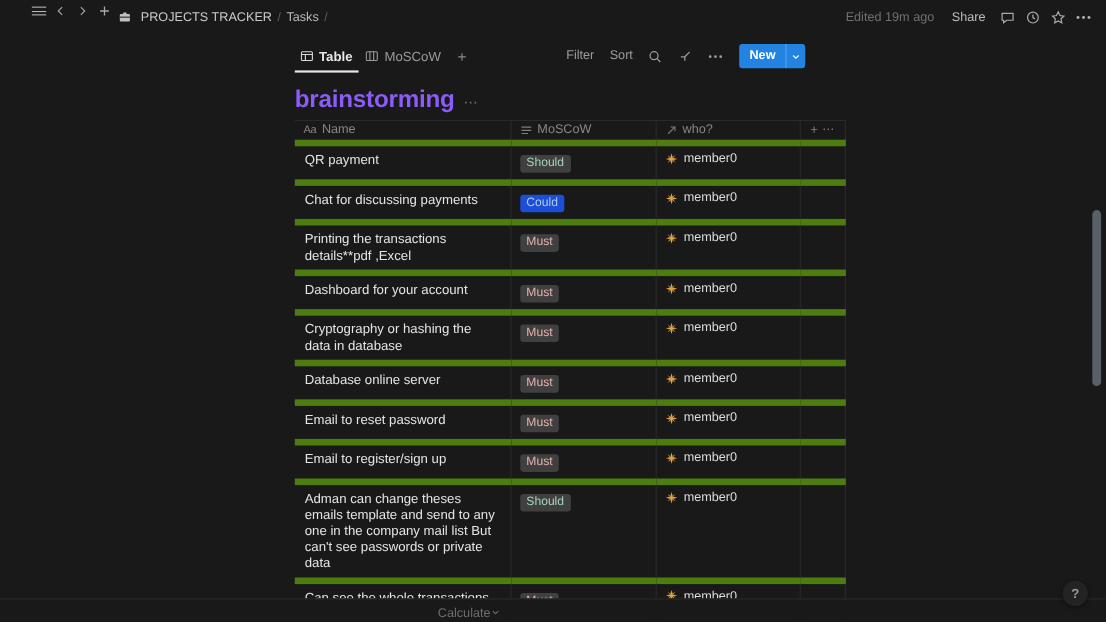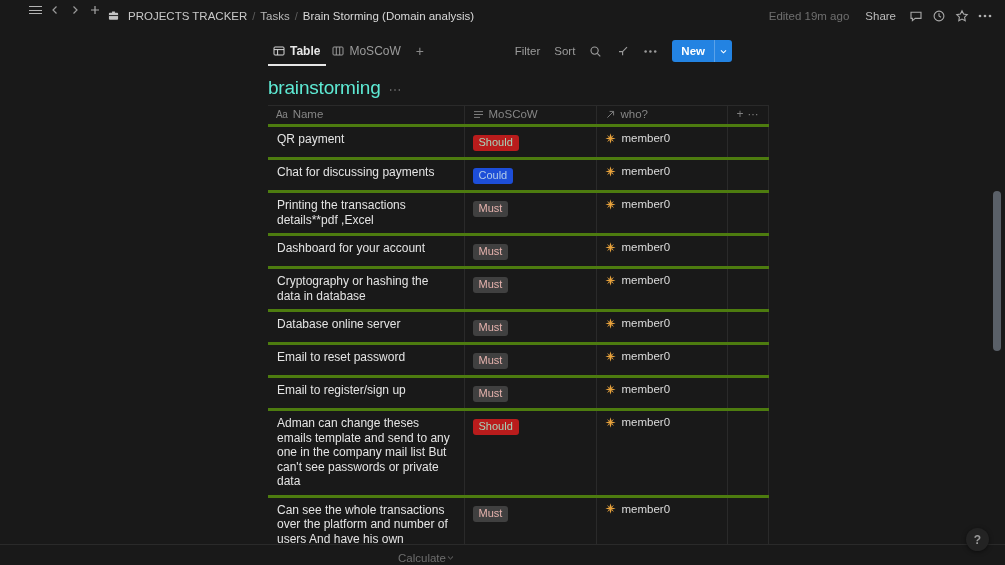--- a/index.html
+++ b/index.html
@@ -140,37 +140,37 @@
     border-left: 1px solid rgba(255,255,255,.25);
     color: #fff;
   }
 
   
   .titlerow {
     display: flex; align-items: baseline; gap: 8px;
     padding: 11px 0 6px 268px;
   }
   .ttl {
-    font-size: 19px; font-weight: 400; color: #5eead4;
+    font-size: 22px; font-weight: 700; color: #8b5cf6;
     letter-spacing: -0.2px;
   }
   .ttl-dots { color: #737373; font-size: 13px; cursor: pointer; letter-spacing: 1px;}
 
   
   .tablewrap {
     padding-left: 268px;
     position: relative;
   }
   table.db {
     border-collapse: collapse;
     width: 500px;
     table-layout: fixed;
   }
   table.db th, table.db td {
-    border-bottom: 3px solid #4d7c0f;
+    border-bottom: 6px solid #4d7c0f;
     border-right: 1px solid #2a2a2a;
     text-align: left;
     vertical-align: top;
     padding: 0;
   }
   table.db th:first-child, table.db td:first-child { border-left: none; }
   col.c-name { width: 196px; }
   col.c-mos  { width: 132px; }
   col.c-who  { width: 131px; }
   col.c-add  { width: 41px; }
@@ -209,21 +209,21 @@
   .cell-tagwrap { padding: 5px 8px 6px 8px; }
   .tag {
     display: inline-block;
     font-size: 11px;
     line-height: 13px;
     padding: 1px 6px 2px 6px;
     border-radius: 3px;
     white-space: nowrap;
   }
   .tag.must   { background: #404040; color: #e5b2ad; }
-  .tag.should { background: #b91c1c; color: #a6d4bb; }
+  .tag.should { background: #404040; color: #a6d4bb; }
   .tag.could  { background: #1d4ed8; color: #b2cbe8; }
   .cell-who {
     padding: 5px 8px 6px 8px;
     display: flex; align-items: center; gap: 6px;
     font-size: 11.5px;
     color: #dcdcdc;
   }
   .starburst { flex: 0 0 auto; display:flex; }
   .cell-empty { padding: 5px 8px; }
 
@@ -305,21 +305,20 @@
       <svg width="11" height="11" viewBox="0 0 12 12">
           <rect x="1" y="3" width="10" height="7.5" rx="1" fill="#c2c2c2"></rect>
           <rect x="4.3" y="1.5" width="3.4" height="1.8" rx=".5" fill="#c2c2c2"></rect>
           <rect x="1" y="5.6" width="10" height="1" fill="#191919"></rect>
         </svg>
     </span>
     <span class="crumb project">PROJECTS TRACKER</span>
     <span class="crumb-sep">/</span>
     <span class="crumb">Tasks</span>
     <span class="crumb-sep">/</span>
-    <span class="crumb current">Brain Storming (Domain analysis)</span>
   </div>
 
   <div class="spacer"></div>
 
   <div class="tb-right">
     <span class="edited">Edited 19m ago</span>
     <span class="share">Share</span>
     <div class="tb-icon">
       <svg width="14" height="14" viewBox="0 0 14 14" fill="none" stroke="#a9a9a9" stroke-width="1.1">
           <path d="M2 3.2h10v6.2H6.2L3.4 11.6V9.4H2z"></path>

